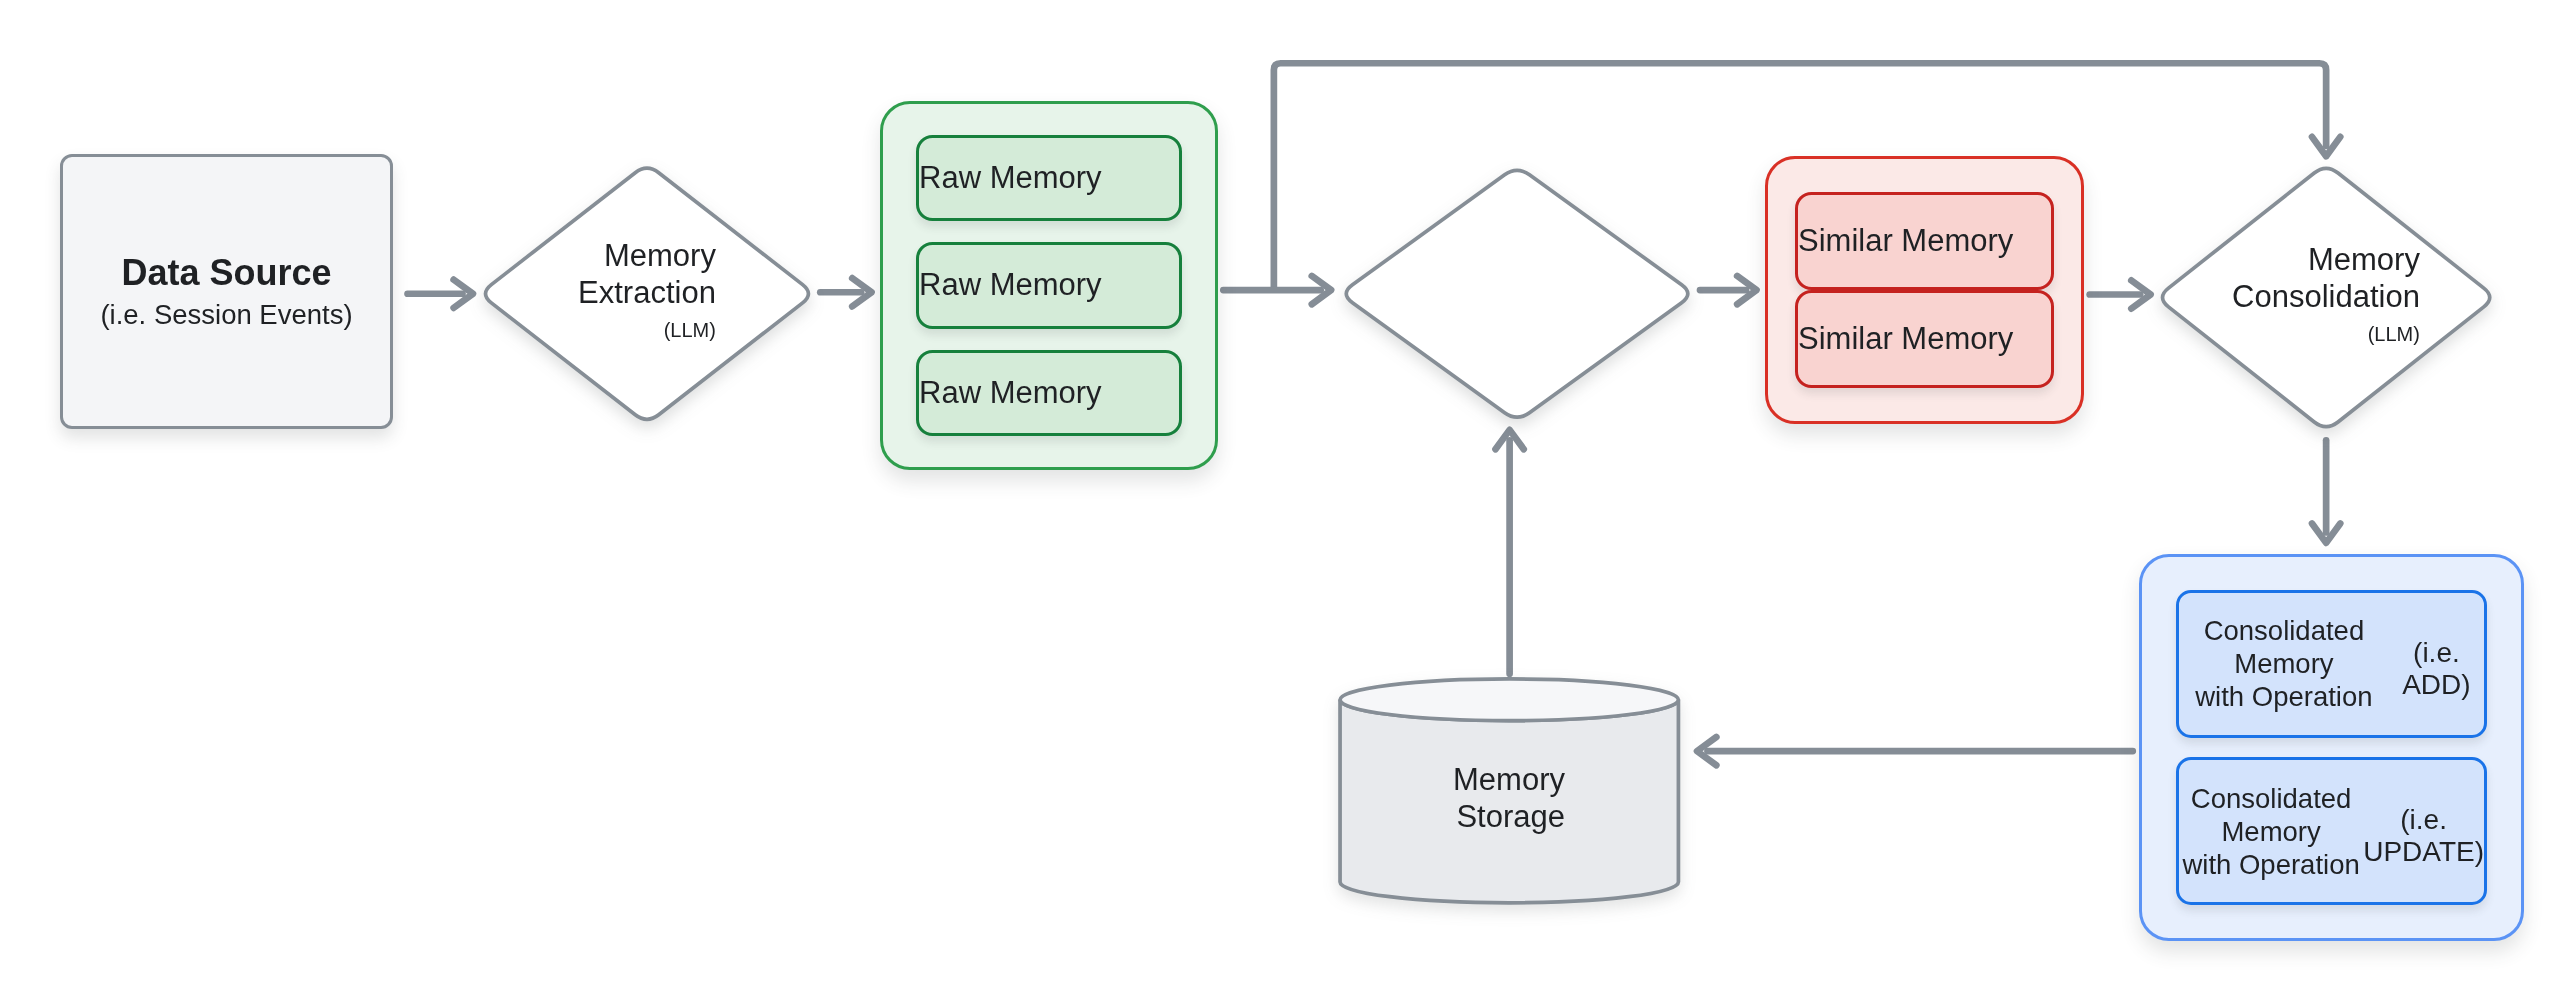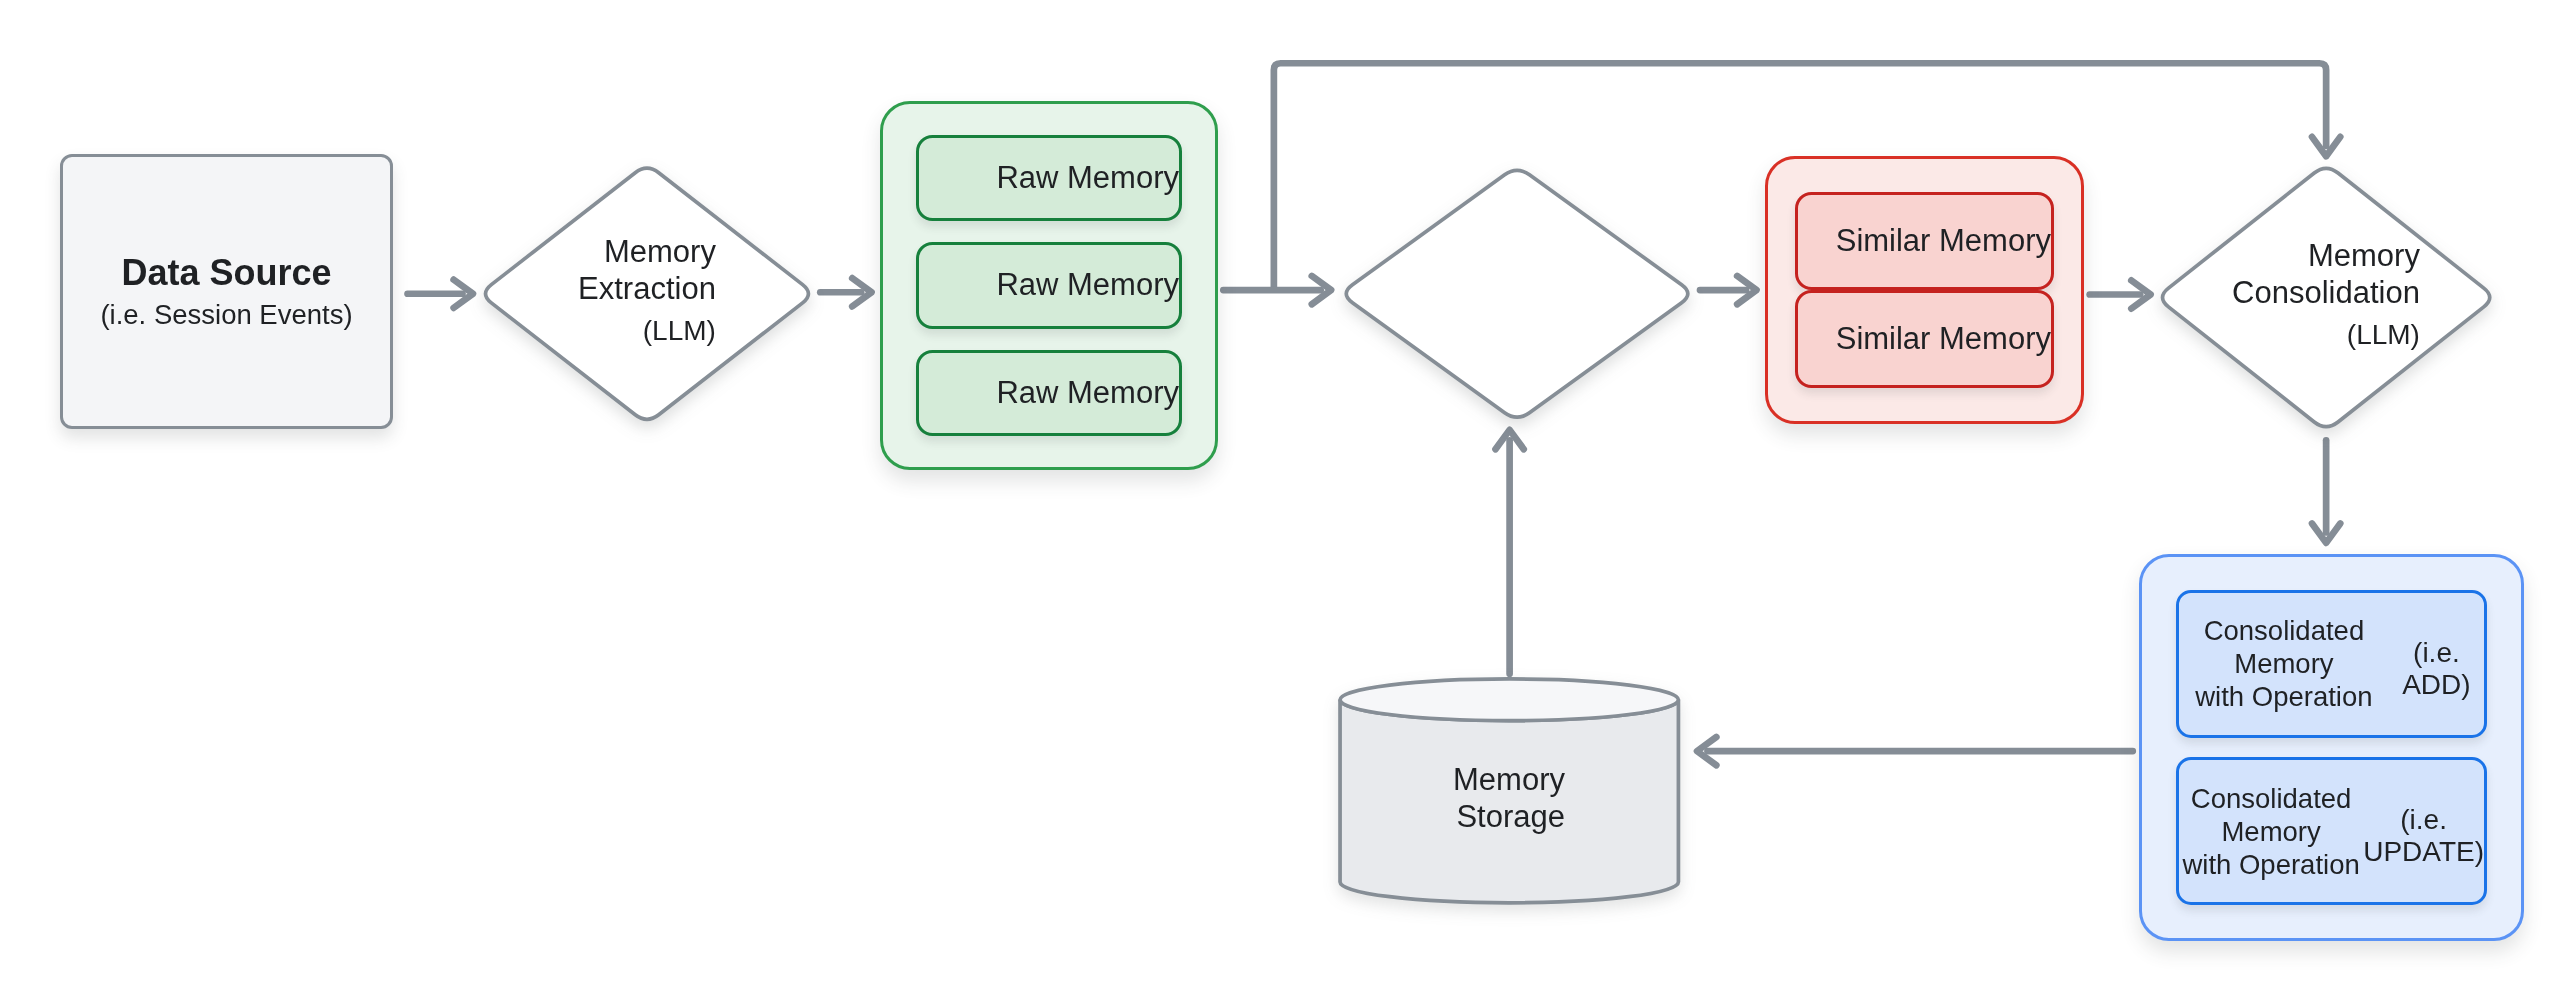--- a/index.html
+++ b/index.html
@@ -52,21 +52,21 @@
   .ds-sub{font-size:27.5px;font-weight:400;margin-top:6px;white-space:pre-line;}
 
   .group{border-radius:30px;display:flex;flex-direction:column;box-shadow:0 10.4px 19.3px rgba(60,64,67,.14);}
   .group-green{
     left:880px;top:101px;width:338px;height:369px;
     background:var(--green-fill);
     border:3px solid var(--green-border);
     padding:31px 33px;gap:21px;
   }
   .memory-chip{
-    flex:1;display:flex;align-items:center;justify-content:flex-end;
+    flex:1;display:flex;align-items:center;justify-content:flex-start;
     font-size:31px;font-weight:500;text-align:center;
     border-radius:16.4px;
     box-shadow:0 6px 9px rgba(60,64,67,.12);
   }
   .chip-green{background:var(--green-box-fill);border:3.7px solid var(--green-box-border);}
   .group-red{
     left:1765px;top:156px;width:319px;height:268px;
     background:var(--red-fill);
     border:3px solid var(--red-border);
     padding:33px 27px;
@@ -81,21 +81,21 @@
   .chip-blue{
     flex:1;display:flex;flex-direction:row;align-items:center;justify-content:center;text-align:center;
     background:var(--blue-box-fill);border:3.7px solid var(--blue-box-border);
     border-radius:15px;box-shadow:0 6px 9px rgba(60,64,67,.12);
   }
   .chip-blue .chip-title{font-size:27.5px;font-weight:500;line-height:1.2;white-space:pre-line;}
   .chip-blue .chip-sub{font-size:28px;font-weight:400;margin-top:10.4px;white-space:pre-line;}
 
   .float-label{transform:translate(-50%,-50%);text-align:right;}
   .dia-label{font-size:31px;font-weight:500;line-height:1.18;white-space:pre-line;}
-  .dia-sub{font-size:28px;font-weight:400;margin-top:7.4px;white-space:pre-line;}
+  .dia-sub{font-size:20px;font-weight:400;margin-top:7.4px;white-space:pre-line;}
   .cyl-label{font-size:31px;font-weight:500;line-height:1.18;white-space:pre-line;}
 </style>
 </head>
 <body>
 
 <div class="canvas">
 
   <svg class="layer" viewBox="0 0 3464 1346" aria-hidden="true">
 
     <path class="shaft" d="M1713,386 L1713,94 Q1713,85 1722,85 L3119,85 Q3128,85 3128,94 L3128,196"></path>

